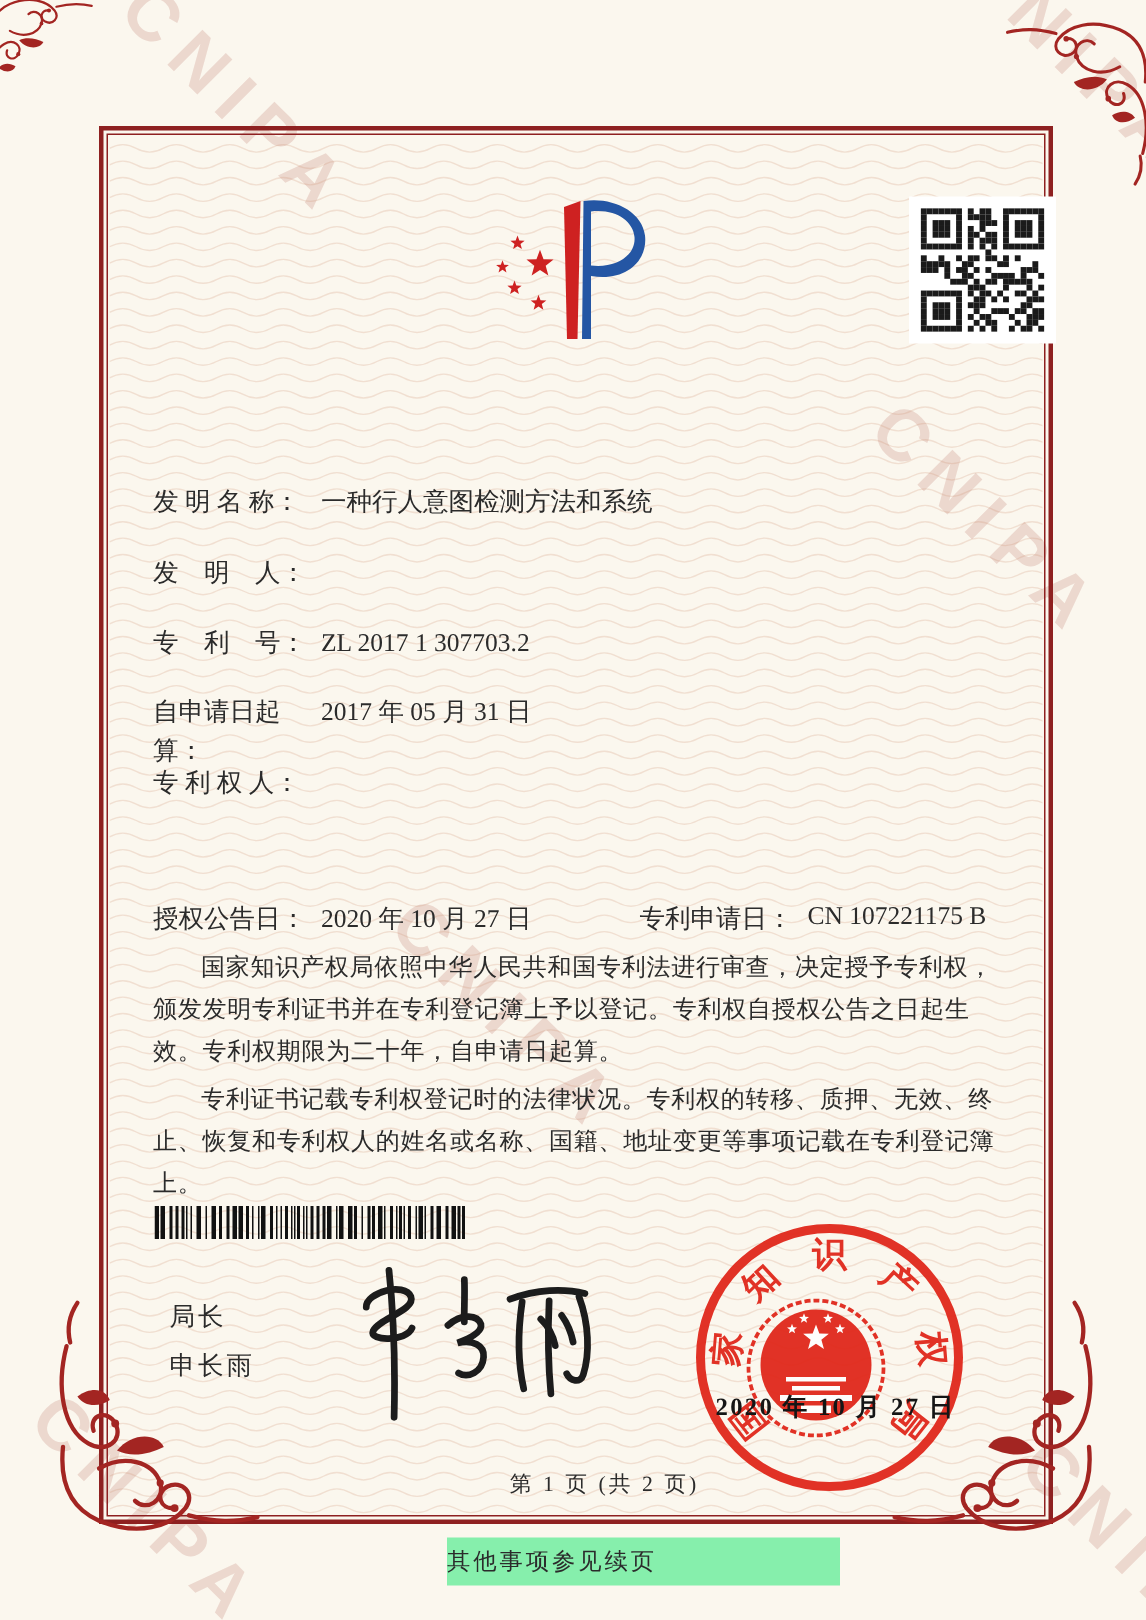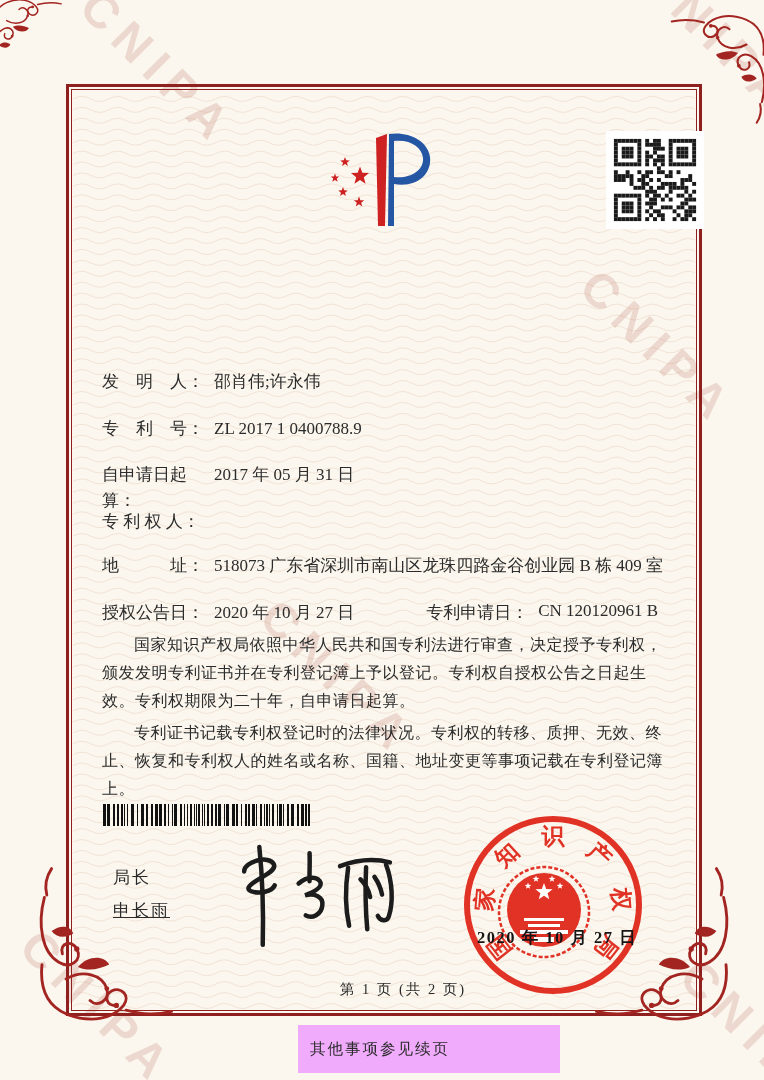--- a/index.html
+++ b/index.html
@@ -30,28 +30,28 @@
   .row .lbl{flex:none;width:112px;}
   .row .val{flex:1;}
   .grant{position:absolute;left:33px;width:600px;display:flex;font-size:17px;}
   .grant .pair2{margin-left:72px;display:flex;}
   .grant .lbl{width:112px;flex:none;}
   .paras{position:absolute;left:33px;top:545px;width:570px;font-size:16px;
          line-height:28px;letter-spacing:0.5px;font-family:Liberation Mono, monospace;}
   .paras p{margin:0 0 4px 0;text-indent:2em;}
   .barcode{position:absolute;left:34px;top:717px;}
   .signer-title{position:absolute;left:44px;top:779px;font-size:17px;letter-spacing:2px;}
-  .signer-name{position:absolute;left:44px;top:812px;font-size:17px;letter-spacing:2px;text-decoration:underline;}
+  .signer-name{position:absolute;left:44px;top:812px;font-size:17px;letter-spacing:2px;}
   .signature{position:absolute;left:146px;top:752px;width:200px;height:110px;transform:rotate(-2deg);}
   .seal{position:absolute;left:389px;top:723px;width:190px;height:190px;opacity:0.93;}
   .seal-date{position:absolute;left:408px;top:840px;width:190px;font-size:16.5px;
              font-weight:bold;letter-spacing:1.5px;color:#151515;}
   .pageinfo{position:absolute;left:0;top:893px;width:100%;text-align:center;font-size:14.5px;letter-spacing:2px;padding-left:38px;}
-  .continuation{position:absolute;left:298px;top:1025px;width:262px;height:48px;background:#f0abfc;
-                font-size:15.5px;letter-spacing:2px;display:flex;align-items:center;padding-left:12px;}
+  .continuation{position:absolute;left:298px;top:1025px;width:262px;height:32px;background:#86efac;
+                font-size:15.5px;letter-spacing:2px;display:flex;align-items:center;}
   .ornaments{position:absolute;inset:0;width:764px;height:1080px;pointer-events:none;}
 </style>
 </head>
 <body>
 
 <div class="page">
 
   <div class="wm" style="left:60px;top:40px;">CNIPA</div>
   <div class="wm" style="left:620px;top:10px;">CNIPA</div>
   <div class="wm" style="left:560px;top:320px;">CNIPA</div>
@@ -390,46 +390,45 @@
             <rect x="52" y="84" width="4" height="4"></rect>
             <rect x="64" y="84" width="4" height="4"></rect>
             <rect x="72" y="84" width="4" height="4"></rect>
             <rect x="76" y="84" width="4" height="4"></rect>
             <rect x="84" y="84" width="4" height="4"></rect>
           </g>
       </svg>
     </div>
 
 
+    <div class="row" style="top:235px">
+      <span class="lbl">发 明 名 称：</span>
+      <span class="val">一种行人意图检测方法和系统</span>
+    </div>
     <div class="row" style="top:282px">
       <span class="lbl">发　明　人：</span>
-      <span class="val">邵肖伟;许永伟</span>
     </div>
     <div class="row" style="top:329px">
       <span class="lbl">专　利　号：</span>
-      <span class="val">ZL 2017 1 0400788.9</span>
+      <span class="val">ZL 2017 1 307703.2</span>
     </div>
     <div class="row" style="top:375px">
       <span class="lbl">自申请日起算：</span>
       <span class="val">2017 年 05 月 31 日</span>
     </div>
     <div class="row" style="top:422px">
       <span class="lbl">专 利 权 人：</span>
-    </div>
-    <div class="row" style="top:466px">
-      <span class="lbl">地　　　址：</span>
-      <span class="val" style="max-width:452px">518073 广东省深圳市南山区龙珠四路金谷创业园 B 栋 409 室</span>
     </div>
 
     <div class="grant" style="top:514px">
       <span class="lbl">授权公告日：</span>
       <span>2020 年 10 月 27 日</span>
       <span class="pair2">
         <span class="lbl">专利申请日：</span>
-        <span>CN 120120961 B</span>
+        <span>CN 107221175 B</span>
       </span>
     </div>
 
     <div class="paras">
       <p>国家知识产权局依照中华人民共和国专利法进行审查，决定授予专利权，颁发发明专利证书并在专利登记簿上予以登记。专利权自授权公告之日起生效。专利权期限为二十年，自申请日起算。</p>
       <p>专利证书记载专利权登记时的法律状况。专利权的转移、质押、无效、终止、恢复和专利权人的姓名或名称、国籍、地址变更等事项记载在专利登记簿上。</p>
     </div>
 
     <svg class="barcode" width="208" height="22">
       <g fill="#111">

